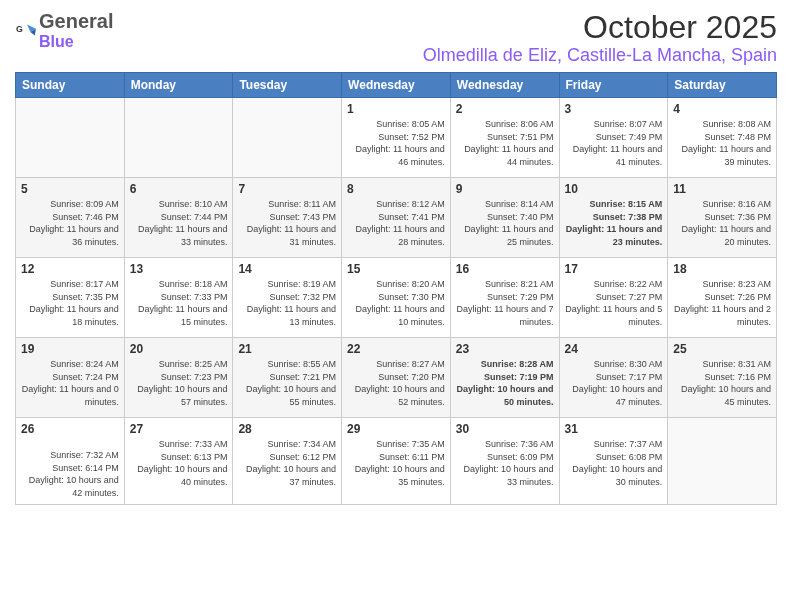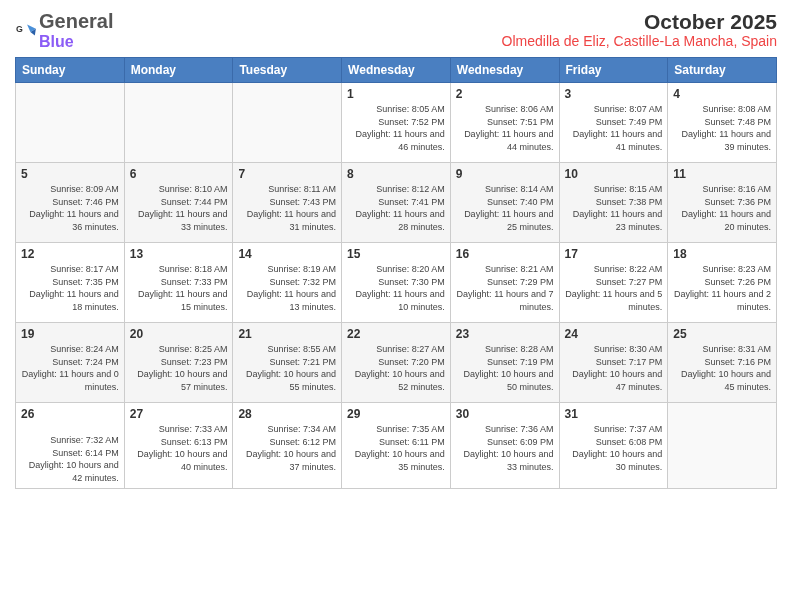--- a/index.html
+++ b/index.html
@@ -28,28 +28,28 @@
       gap: 2px;
     }
     .logo-icon {
       width: 22px;
       height: 22px;
     }
     .title-section {
       text-align: right;
     }
     .month-title {
-      font-size: 21px;
-      font-weight: bold;
+      font-size: 32px;
+      font-weight: normal;
       color: #333;
       line-height: 1.1;
     }
     .subtitle {
-      font-size: 14px;
-      color: #ef4444;
+      font-size: 18px;
+      color: #8b5cf6;
     }
     .calendar {
       width: 100%;
       border-collapse: collapse;
       border: 1px solid #ccc;
     }
     .calendar th {
       background: #4a7fc1;
       color: #fff;
       font-size: 12px;
@@ -180,21 +180,21 @@
 Daylight: 11 hours and 28 minutes.</div>
           </td>
           <td>
             <span class="day-number">9</span>
             <div class="day-info" style="white-space: pre-line;">Sunrise: 8:14 AM
 Sunset: 7:40 PM
 Daylight: 11 hours and 25 minutes.</div>
           </td>
           <td>
             <span class="day-number">10</span>
-            <div class="day-info" style="white-space: pre-line;">Sunrise: 8:15 AM
+            <div class="day-info" style="white-space: pre-line; font-weight: bold;">Sunrise: 8:15 AM
 Sunset: 7:38 PM
 Daylight: 11 hours and 23 minutes.</div>
           </td>
           <td>
             <span class="day-number">11</span>
             <div class="day-info" style="white-space: pre-line;">Sunrise: 8:16 AM
 Sunset: 7:36 PM
 Daylight: 11 hours and 20 minutes.</div>
           </td>
         </tr>
@@ -262,21 +262,21 @@
 Daylight: 10 hours and 55 minutes.</div>
           </td>
           <td>
             <span class="day-number">22</span>
             <div class="day-info" style="white-space: pre-line;">Sunrise: 8:27 AM
 Sunset: 7:20 PM
 Daylight: 10 hours and 52 minutes.</div>
           </td>
           <td>
             <span class="day-number">23</span>
-            <div class="day-info" style="white-space: pre-line;">Sunrise: 8:28 AM
+            <div class="day-info" style="white-space: pre-line; font-weight: bold;">Sunrise: 8:28 AM
 Sunset: 7:19 PM
 Daylight: 10 hours and 50 minutes.</div>
           </td>
           <td>
             <span class="day-number">24</span>
             <div class="day-info" style="white-space: pre-line;">Sunrise: 8:30 AM
 Sunset: 7:17 PM
 Daylight: 10 hours and 47 minutes.</div>
           </td>
           <td>

